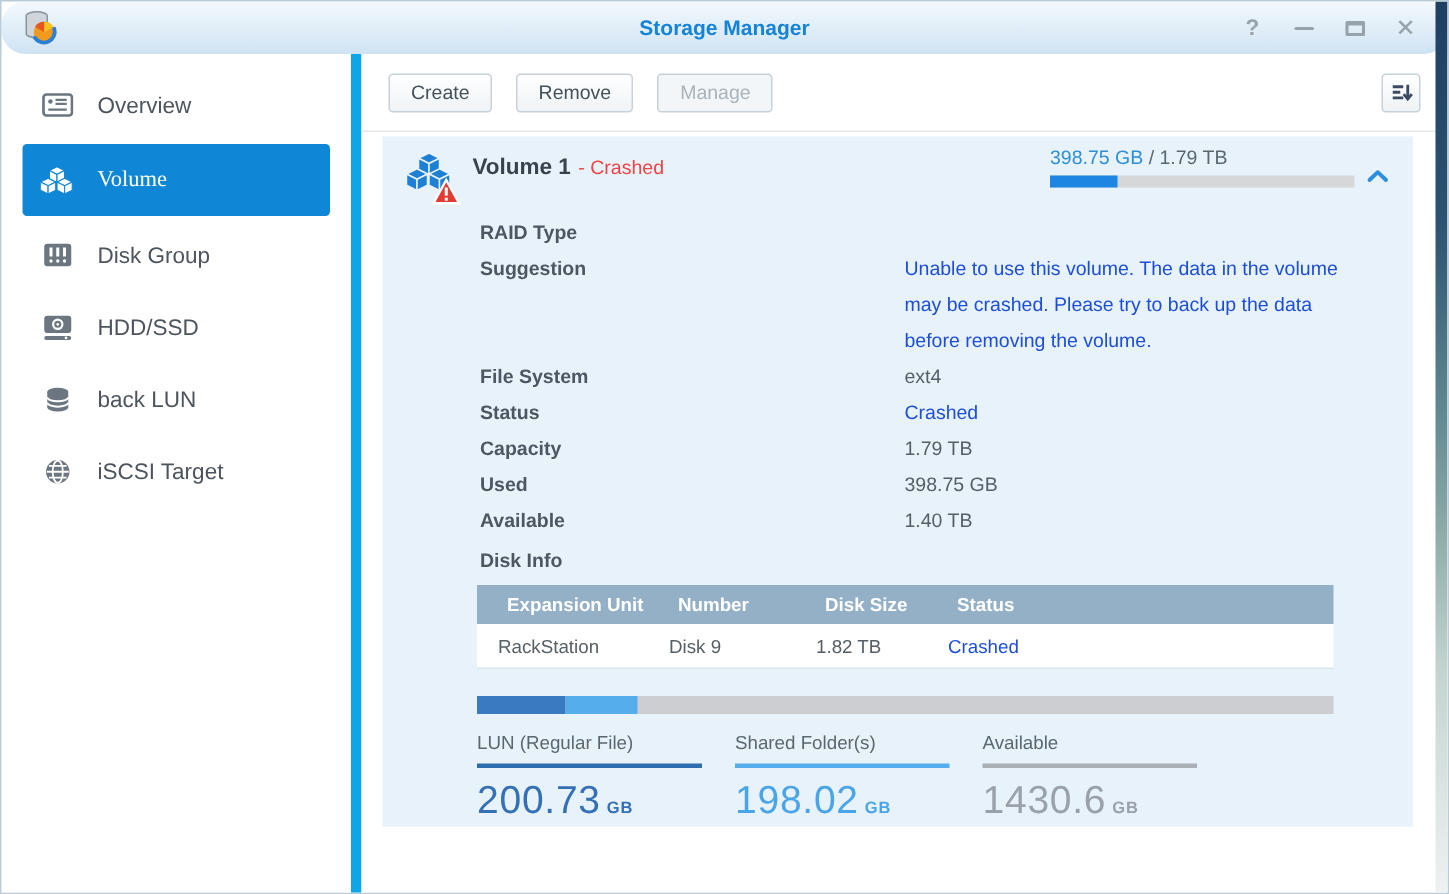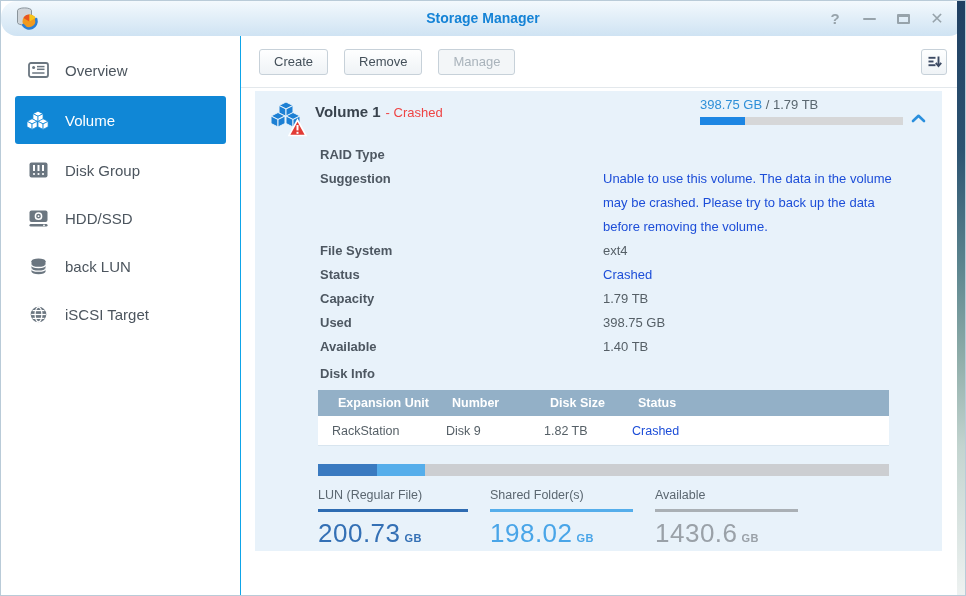--- a/index.html
+++ b/index.html
@@ -18,25 +18,25 @@
   .wc { width:20px; height:20px; display:flex; align-items:center; justify-content:center; color:#97a3ab; cursor:pointer; }
   .wc-help { font-size:15px; font-weight:bold; }
   .wc-min { }
   .min-bar { width:13px; height:2px; background:#97a3ab; border-radius:1px; }
   .max-rect { width:13px; height:10px; border:2px solid #97a3ab; border-top-width:3px; border-radius:1px; }
   .wc-close { font-size:16px; }
 
   .body-row { display:flex; height:561px; }
 
   
-  .sidebar { width:240px; background:#fff; border-right:1px solid #0ea5e9; padding-top:10px; flex:none; }
+  .sidebar { width:240px; background:#fff; border-right:7px solid #0ea5e9; padding-top:10px; flex:none; }
   .side-item { height:48px; display:flex; align-items:center; padding-left:26px; gap:16px;
     color:#4c555e; font-size:15px; cursor:pointer; }
   .side-item .ic { width:22px; display:flex; justify-content:center; color:#6b7680; }
-  .side-item.selected { background:#1087d6; color:#fff; margin:2px 14px; padding-left:12px; border-radius:3px; height:48px; }
+  .side-item.selected { background:#1087d6; color:#fff; margin:2px 14px; padding-left:12px; border-radius:3px; height:48px;font-family:Liberation Serif, serif; }
   .side-item.selected .ic { color:#fff; }
 
   
   .content { flex:1; position:relative; background:#fff; min-width:0; }
   .toolbar { height:52px; display:flex; align-items:center; padding:0 18px; gap:16px; border-bottom:1px solid #e3e8ec; }
   .tb-btn { min-width:64px; height:26px; padding:0 14px; border:1px solid #c7d1d9; border-radius:3px;
     background:linear-gradient(#feffff,#eff3f6); font-size:13px; color:#44505a; cursor:pointer; font-family:inherit; }
   .tb-btn:disabled,.tb-btn.disabled { color:#a9b3bb; background:#f3f6f8; cursor:default; }
   .tb-spacer { flex:1; }
   .tb-iconbtn { width:26px; height:26px; border:1px solid #c7d1d9; border-radius:3px;

